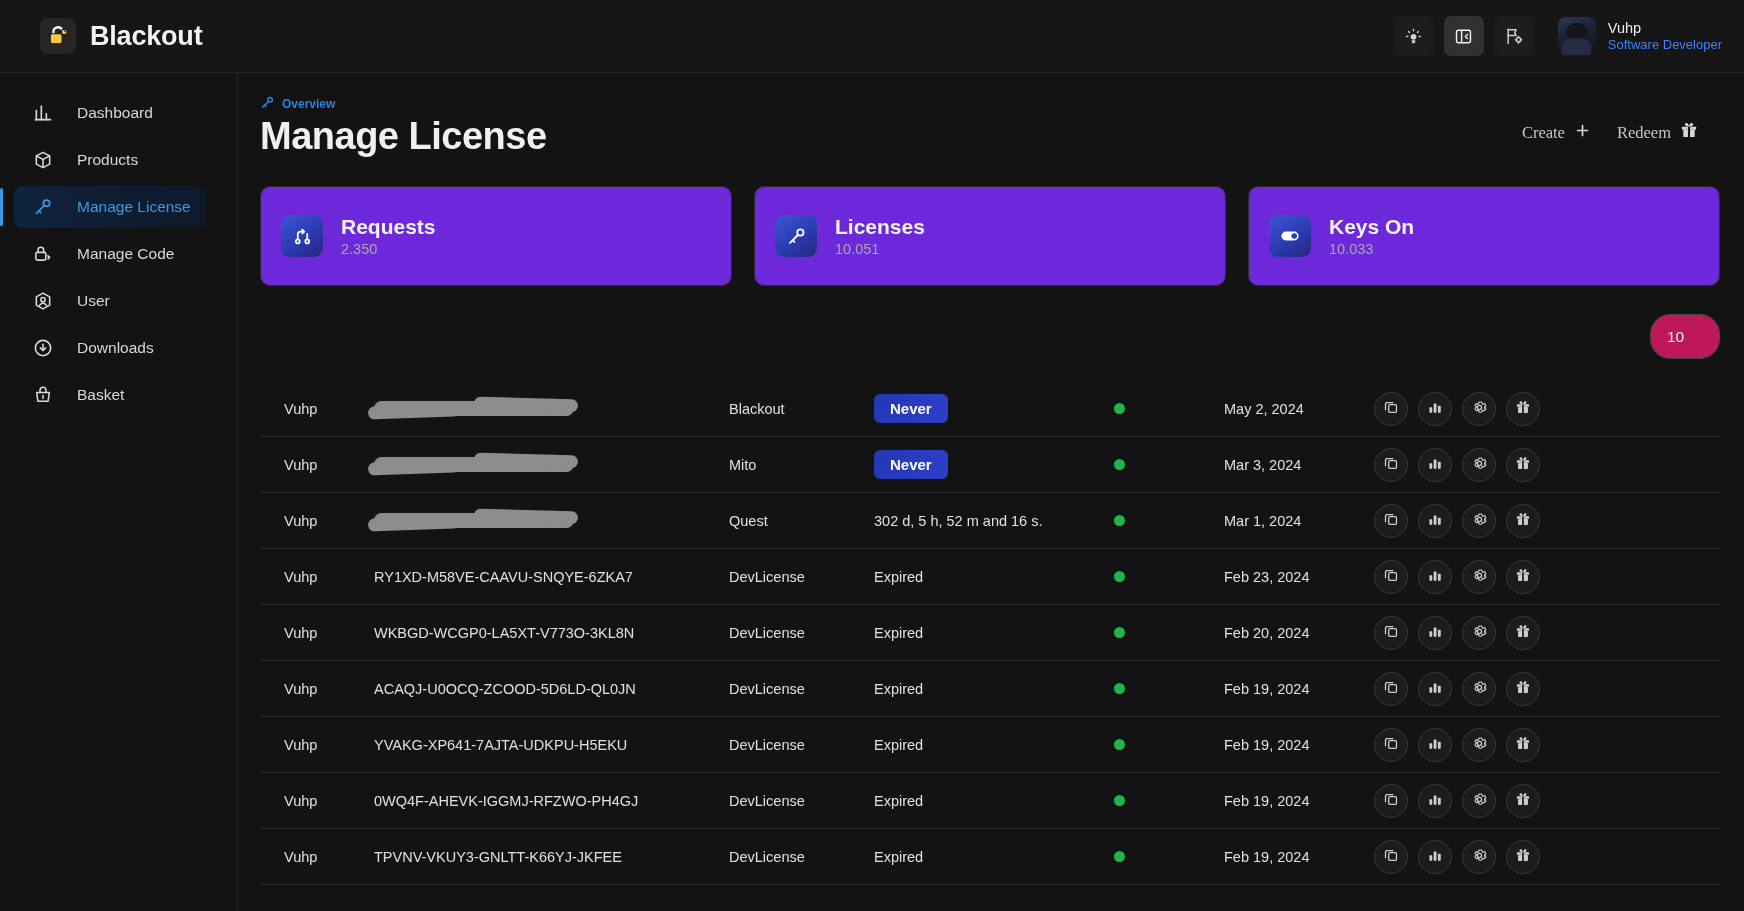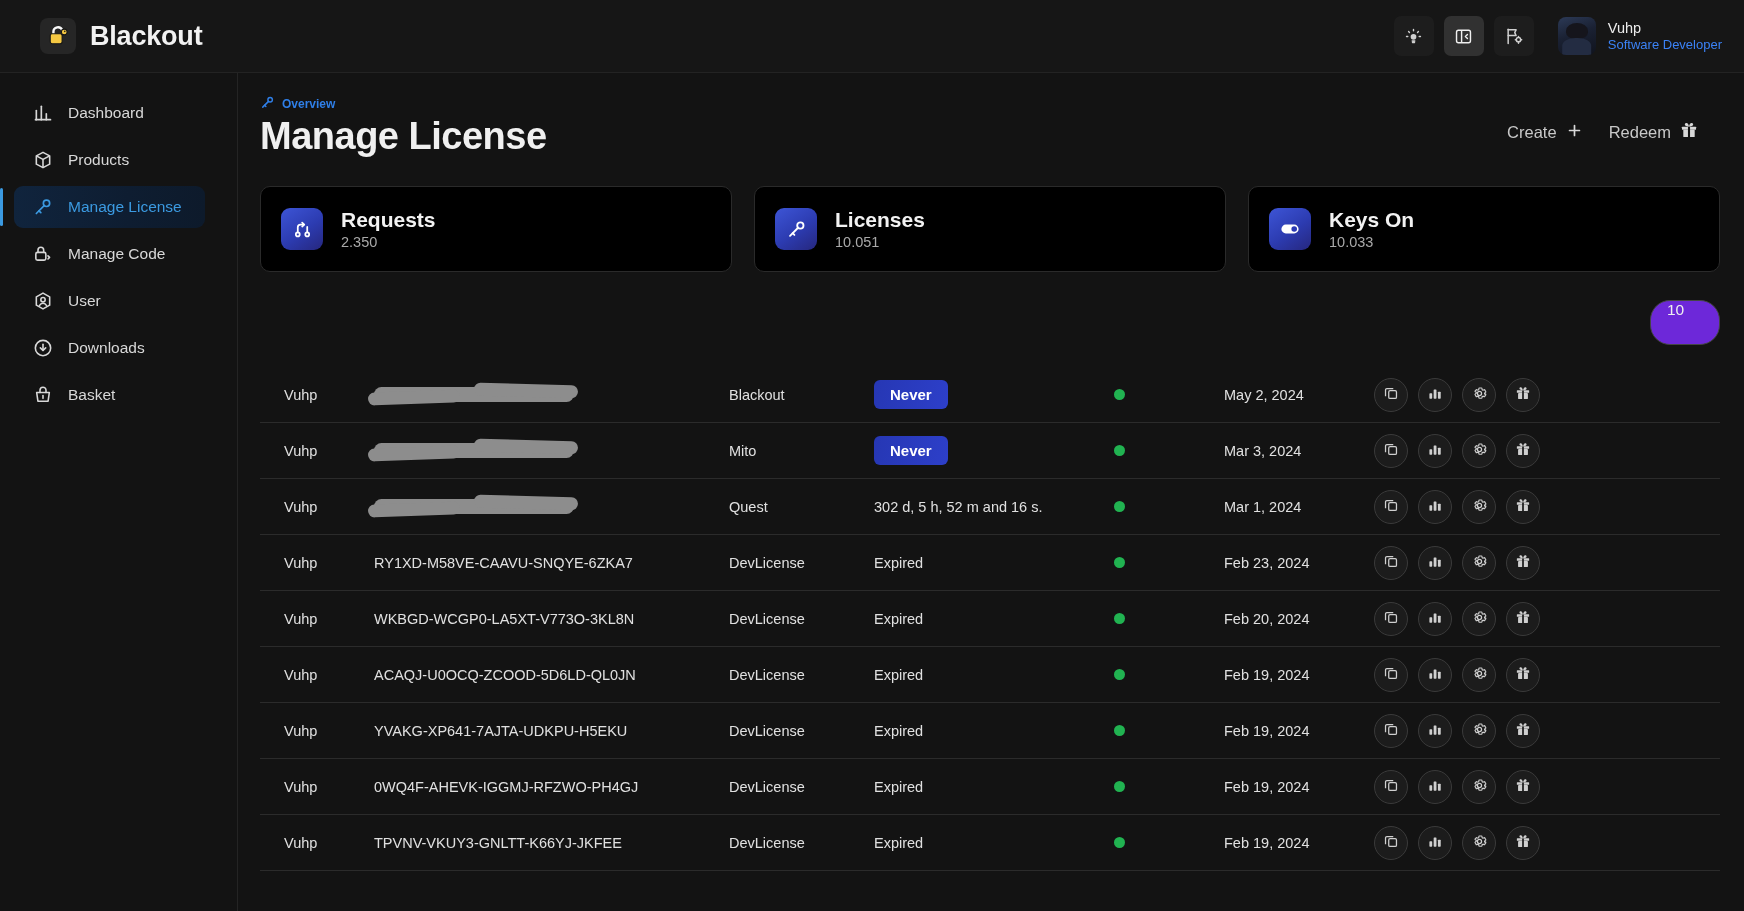--- a/index.html
+++ b/index.html
@@ -65,21 +65,21 @@
 
   
   .sidebar {
     position: absolute; top: 73px; left: 0; bottom: 0; width: 238px;
     background: #131313;
     border-right: 1px solid #242424;
     padding-top: 14px;
     z-index: 10;
   }
   .nav-item {
-    display: flex; align-items: center; gap: 15px;
+    display: flex; align-items: center; gap: 24px;
     height: 42px; margin: 5px 32px 5px 14px;
     padding-left: 18px;
     border-radius: 9px;
     color: #d8d8d8; font-size: 15.5px;
     cursor: pointer; position: relative;
   }
   .nav-item .nav-icon { width: 21px; height: 21px; display:flex; align-items:center; justify-content:center; flex:none; }
   .nav-item.active {
     background: linear-gradient(90deg,#10243d 0%, #0e1d31 60%, #0d1a2b 100%);
     color: #3b9ae1;
@@ -98,28 +98,28 @@
   .page-head { display: flex; align-items: flex-start; }
   .breadcrumb {
     display: flex; align-items: center; gap: 7px;
     color: #2f7fe8; font-size: 12px; font-weight: bold;
     cursor: pointer; margin-bottom: 2px;
   }
   .page-title { font-size: 38px; font-weight: bold; color: #f0f0f0; letter-spacing: -0.5px; }
   .head-actions { margin-left: auto; display: flex; gap: 26px; padding-top: 26px; padding-right: 24px; }
   .head-action {
     display: flex; align-items: center; gap: 9px;
-    color: #c8c8c8; font-size: 16.5px; cursor: pointer;
+    color: #c8c8c8; font-size: 16.5px; cursor: pointer; font-family: Liberation Serif, serif;
   }
 
   
   .stats { display: flex; gap: 22px; margin-top: 28px; padding-right: 2px; }
   .stat-card {
-    flex: 1; height: 86px;
-    background: #000000; border: 1px solid #2a2a2a; border-radius: 10px;
+    flex: 1; height: 100px;
+    background: #6d28d9; border: 1px solid #2a2a2a; border-radius: 10px;
     display: flex; align-items: center; gap: 18px; padding: 0 20px;
     cursor: pointer;
   }
   .stat-icon {
     width: 42px; height: 42px; border-radius: 9px; flex: none;
     background: linear-gradient(145deg,#3d55d6 0%,#2c3bb0 55%,#26277e 100%);
     display: flex; align-items: center; justify-content: center;
   }
   .stat-title { font-size: 21px; font-weight: bold; color: #f2f2f2; line-height: 1.15; }
   .stat-value { font-size: 14.5px; color: #a9a9a9; margin-top: 2px; }
@@ -129,23 +129,23 @@
   .search-input {
     width: 452px; height: 45px;
     background: #3b3b3b; border: 1px solid #454545; border-radius: 8px;
     color: #e4e4e4; font-size: 15px; padding: 0 16px;
     font-family: "Liberation Sans", sans-serif;
     outline: none;
   }
   .search-input::placeholder { color: #9d9d9d; }
   .page-size {
     margin-left: auto; width: 70px; height: 45px;
-    background: #6d28d9; border: 1px solid #454545; border-radius: 20px;
+    background: #be185d; border: 1px solid #454545; border-radius: 20px;
     color: #efefef; font-size: 15.5px;
-    display: flex; align-items: flex-start; padding-left: 16px;
+    display: flex; align-items: center; padding-left: 16px;
     cursor: pointer;
   }
 
   
   .table { margin-top: 22px; padding-right: 2px; }
   .t-row {
     display: flex; align-items: center;
     border-bottom: 1px solid #2b2b2b;
   }
   .t-head {

